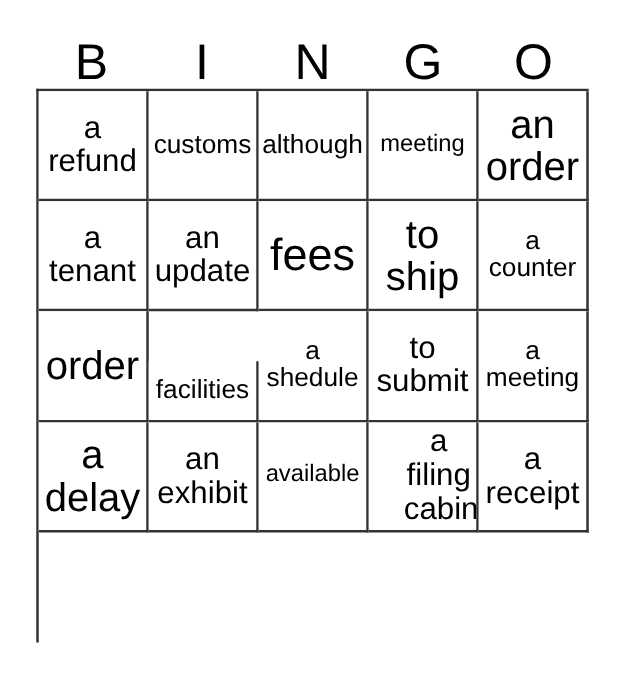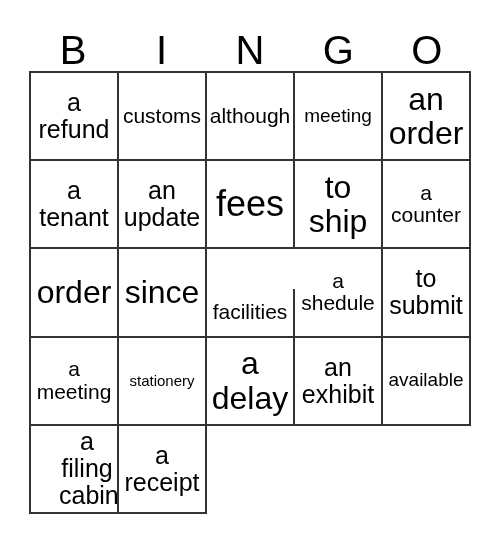--- a/index.html
+++ b/index.html
@@ -140,41 +140,35 @@
 ship</span>
     </div>
     <div class="bingo-cell sz-sm" style="border-color: rgb(51, 51, 51);">
       <span class="cell-text">a
 counter</span>
     </div>
 
     <div class="bingo-cell sz-l" style="border-color: rgb(51, 51, 51);">
       <span class="cell-text">order</span>
     </div>
-    <div class="bingo-cell sz-l" style="border-color: rgb(51, 51, 51);">
-      <span class="cell-text">since</span>
-    </div>
     <div class="bingo-cell sz-sm" style="border-color: rgb(51, 51, 51); margin-top: 40px;">
       <span class="cell-text">facilities</span>
     </div>
     <div class="bingo-cell sz-sm" style="border-color: rgb(51, 51, 51);">
       <span class="cell-text">a
 shedule</span>
     </div>
 
     <div class="bingo-cell sz-m" style="border-color: rgb(51, 51, 51);">
       <span class="cell-text">to
 submit</span>
     </div>
     <div class="bingo-cell sz-sm" style="border-color: rgb(51, 51, 51);">
       <span class="cell-text">a
 meeting</span>
-    </div>
-    <div class="bingo-cell sz-xs" style="border-color: rgb(51, 51, 51);">
-      <span class="cell-text">stationery</span>
     </div>
     <div class="bingo-cell sz-l" style="border-color: rgb(51, 51, 51);">
       <span class="cell-text">a
 delay</span>
     </div>
 
     <div class="bingo-cell sz-m" style="border-color: rgb(51, 51, 51);">
       <span class="cell-text">an
 exhibit</span>
     </div>

